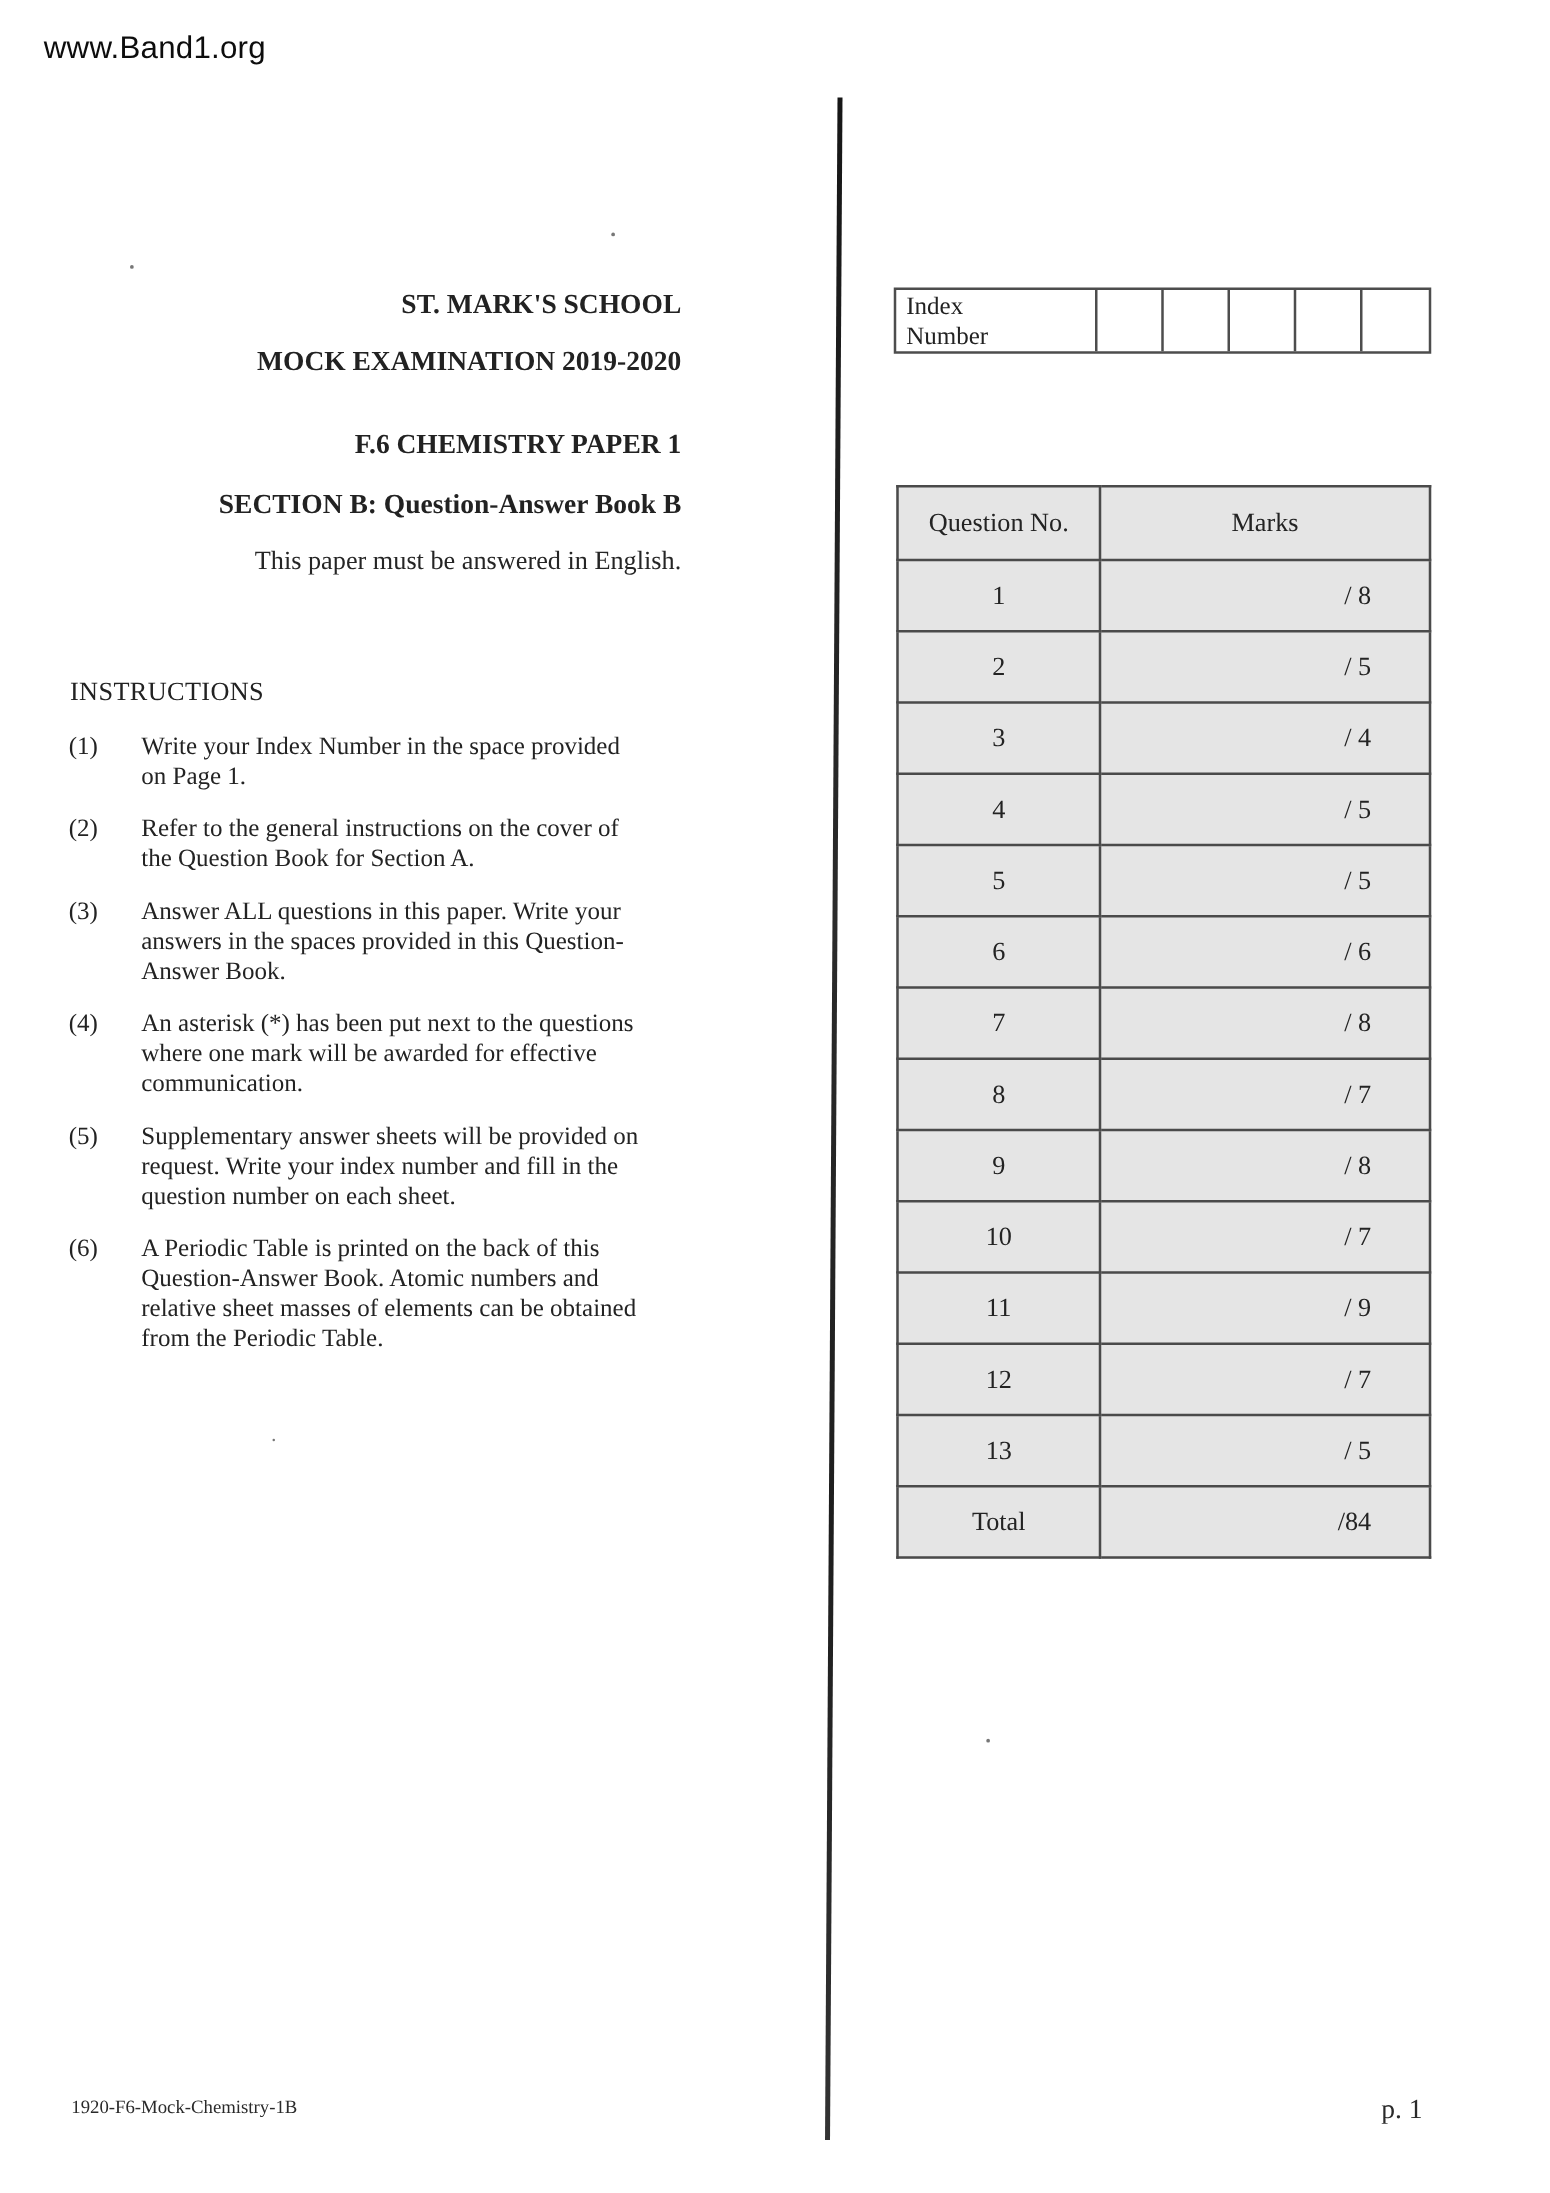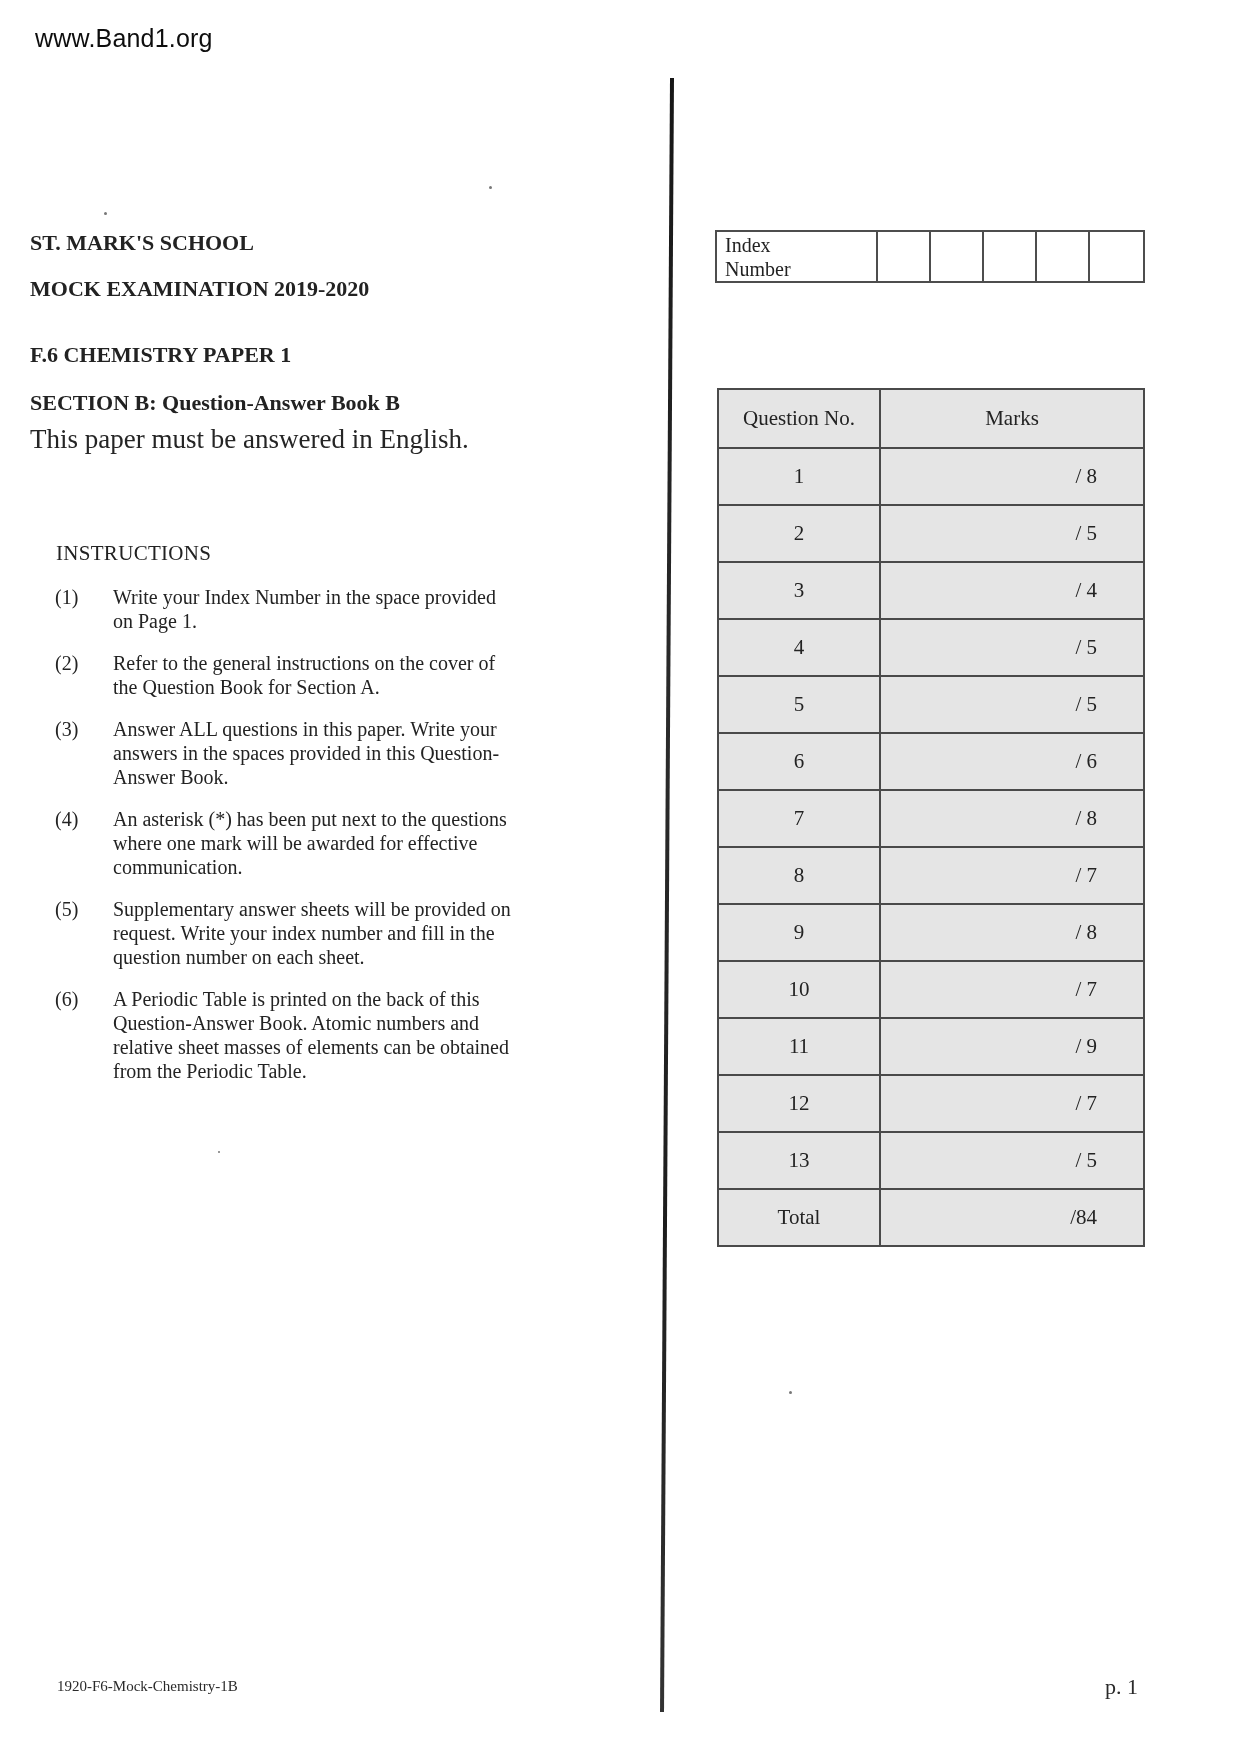--- a/index.html
+++ b/index.html
@@ -31,34 +31,34 @@
     background: linear-gradient(to bottom, #161616 0%, #2b2b2b 40%, #1d1d1d 70%, #333 100%);
     transform: rotate(0.35deg);
     transform-origin: top center;
   }
 
   
   .head-block {
     position: absolute;
     left: 30px; top: 230px;
     width: 515px;
-    text-align: left;
+    text-align: right;
   }
   .head-line {
     font-weight: bold;
     font-size: 22px;
     line-height: 26px;
     color: #222;
   }
   .head-exam    { margin-top: 20px; }
   .head-paper   { margin-top: 40px; }
   .head-section { margin-top: 22px; }
   .head-note {
-    margin-top: 8px;
-    font-size: 27px;
+    margin-top: 20px;
+    font-size: 21px;
     font-weight: normal;
     color: #252525;
   }
 
   
   .instructions-title {
     position: absolute;
     left: 56px; top: 541px;
     font-weight: normal;
     font-size: 21px;

